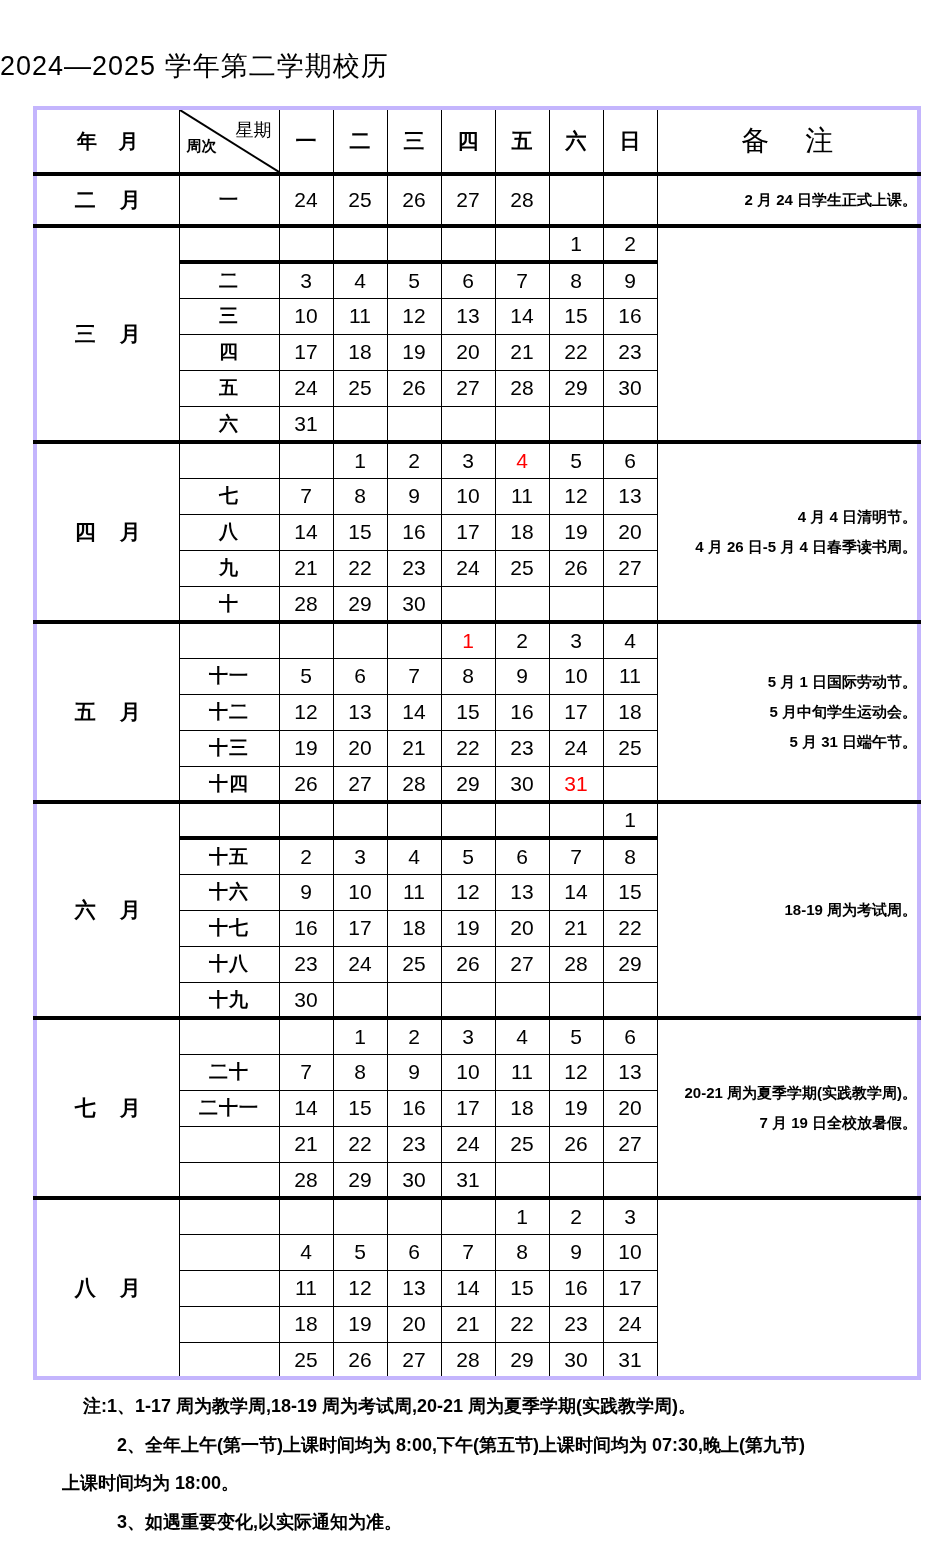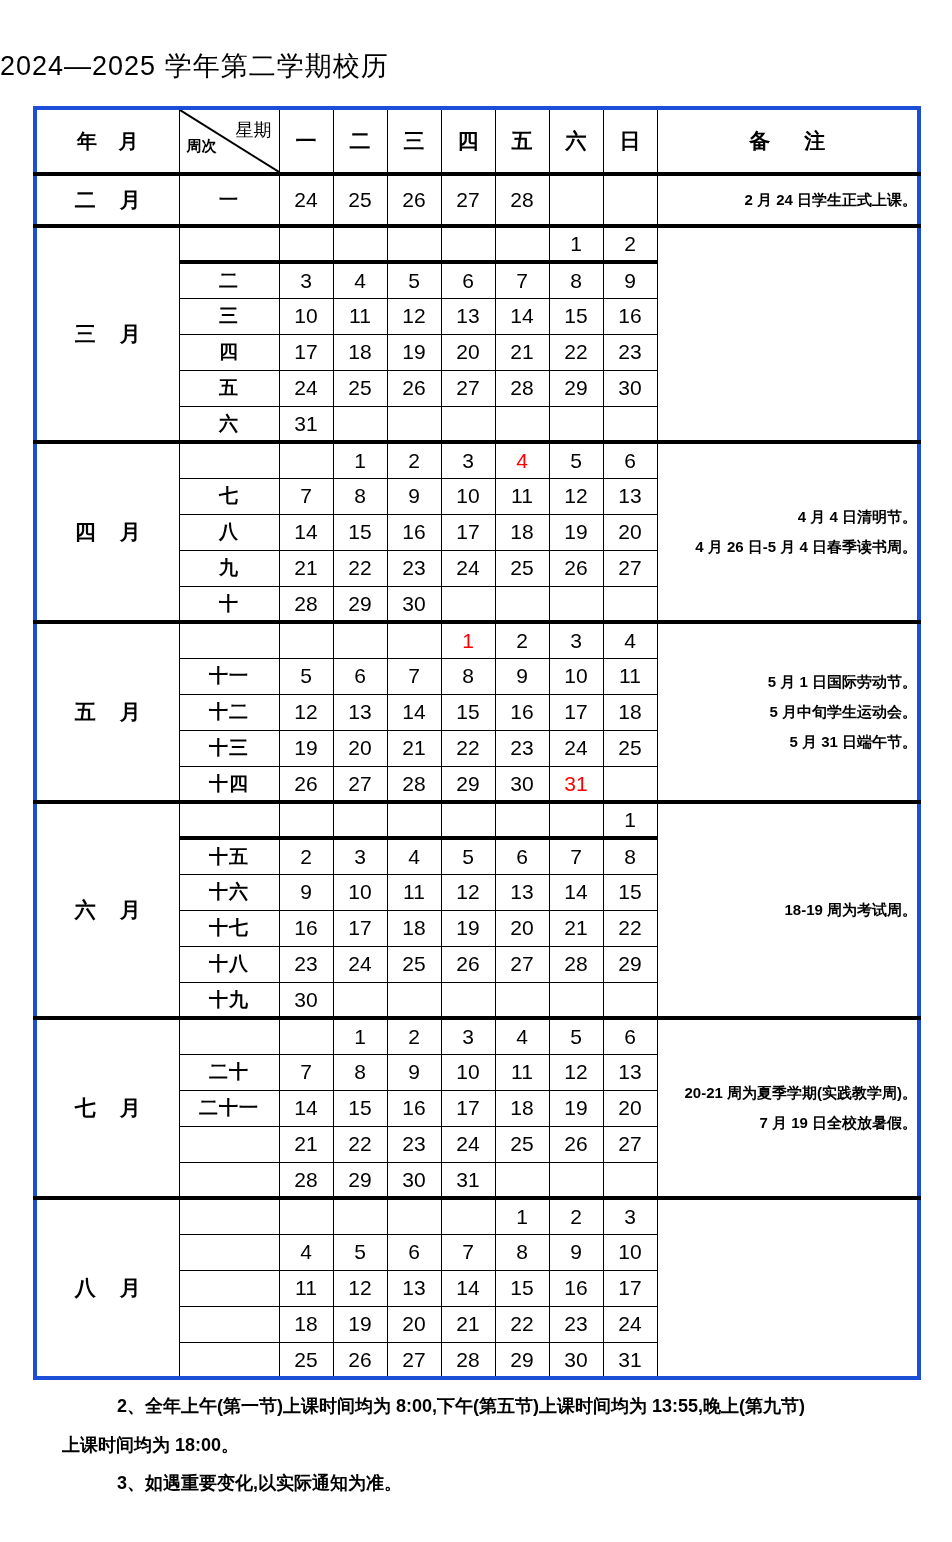--- a/index.html
+++ b/index.html
@@ -1,27 +1,27 @@
 <!DOCTYPE html>
 <html><head>
 <meta charset="utf-8">
 <style>
   html,body{margin:0;padding:0;background:#ffffff;}
   body{width:952px;color:#000;font-family:"Liberation Sans",sans-serif;}
   .page-title{margin:0;padding-top:48px;font-size:27px;font-weight:normal;letter-spacing:1px;}
   .cal-wrap{margin:22px 0 0 33px;}
-  table{width:884px;border-collapse:collapse;table-layout:fixed;border:4px solid #1d4ed8;}
+  table{width:884px;border-collapse:collapse;table-layout:fixed;border:4px solid #c4b5fd;}
   th,td{border:1px solid #000;text-align:center;vertical-align:middle;padding:0;overflow:hidden;}
   thead tr{height:66px;}
   tbody tr{height:36px;}
   .mtop{border-top:4px solid #000;}
   .thickb{border-bottom:4px solid #000;}
   thead th{border-bottom:4px solid #000;}
   .ym-h{font-size:20px;font-weight:bold;word-spacing:16px;}
-  .remark-h{font-size:21px;font-weight:bold;word-spacing:28px;}
+  .remark-h{font-size:28px;font-weight:normal;word-spacing:28px;}
   .day-h{font-size:21px;font-weight:bold;}
   .diag-cell{position:relative;padding:0;}
   .diag-svg{position:absolute;left:0;top:0;width:100%;height:100%;}
   .diag-svg line{stroke:#000;stroke-width:2;}
   .diag-top{position:absolute;top:8px;right:7px;font-size:18px;font-weight:normal;}
   .diag-bottom{position:absolute;bottom:16px;left:7px;font-size:15px;font-weight:bold;}
   .month-cell{font-size:21px;font-weight:bold;word-spacing:18px;}
   .week-cell{font-size:19px;font-weight:bold;letter-spacing:1px;}
   .day-cell{font-size:21px;font-weight:400;}
   .red{color:#fe0000;}
@@ -430,16 +430,17 @@
           <td class="day-cell">28</td>
           <td class="day-cell">29</td>
           <td class="day-cell">30</td>
           <td class="day-cell">31</td>
         </tr>
       </tbody>
   </table>
 </div>
 
 <div class="notes">
-  <div class="note n2">2、全年上午(第一节)上课时间均为 8:00,下午(第五节)上课时间均为 13:55,晚上(第九节)</div>
+  <div class="note n1">注:1、1-17 周为教学周,18-19 周为考试周,20-21 周为夏季学期(实践教学周)。</div>
+  <div class="note n2">2、全年上午(第一节)上课时间均为 8:00,下午(第五节)上课时间均为 07:30,晚上(第九节)</div>
   <div class="note n3">上课时间均为 18:00。</div>
   <div class="note n4">3、如遇重要变化,以实际通知为准。</div>
 </div>
 
 </body></html>

